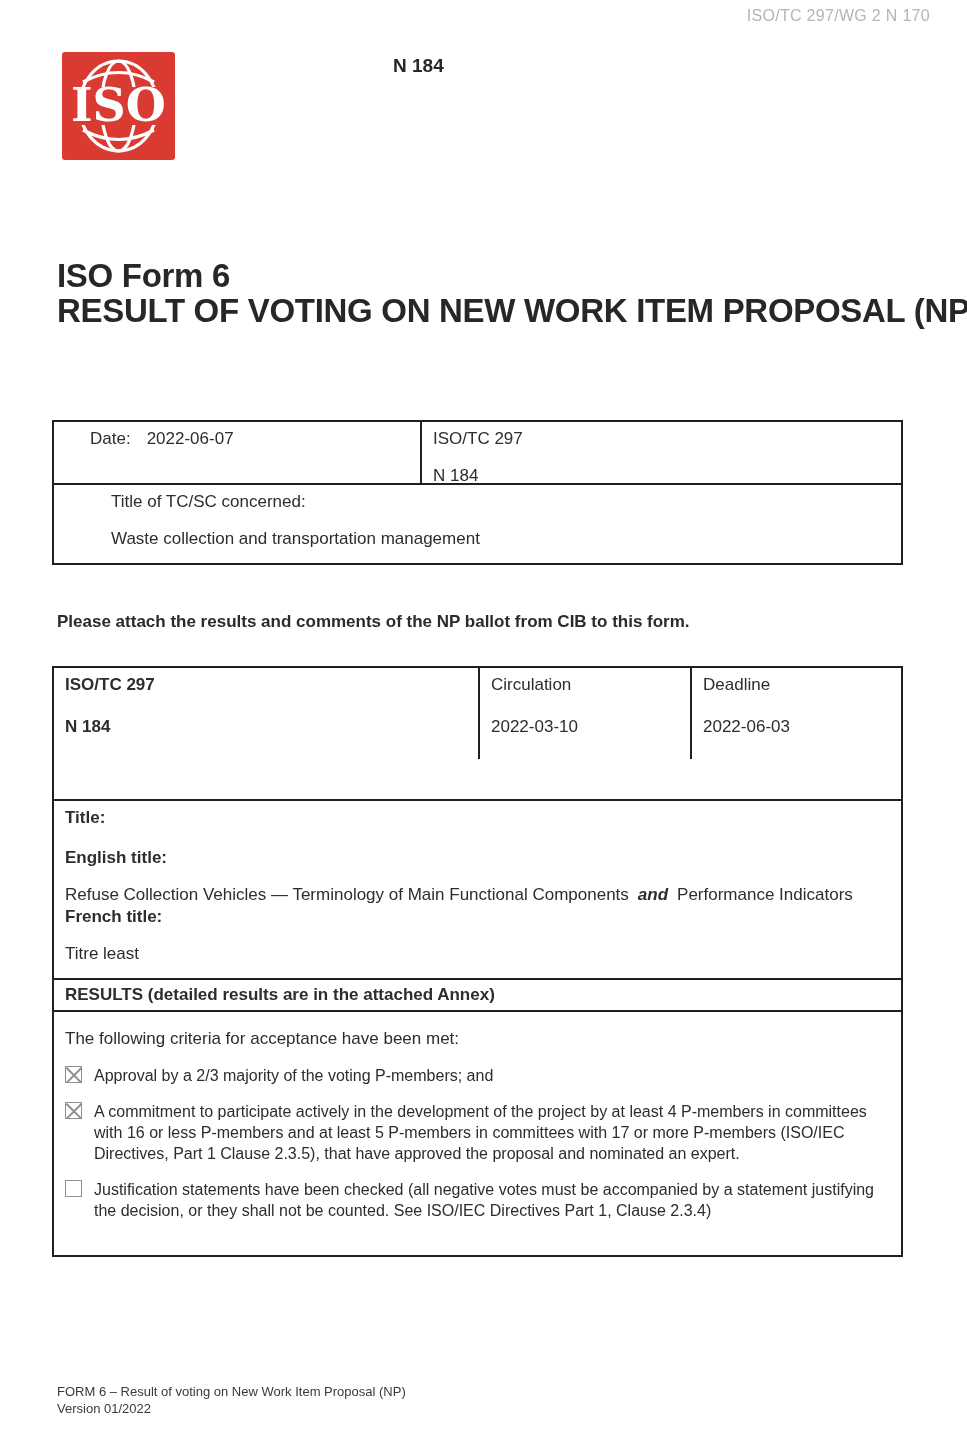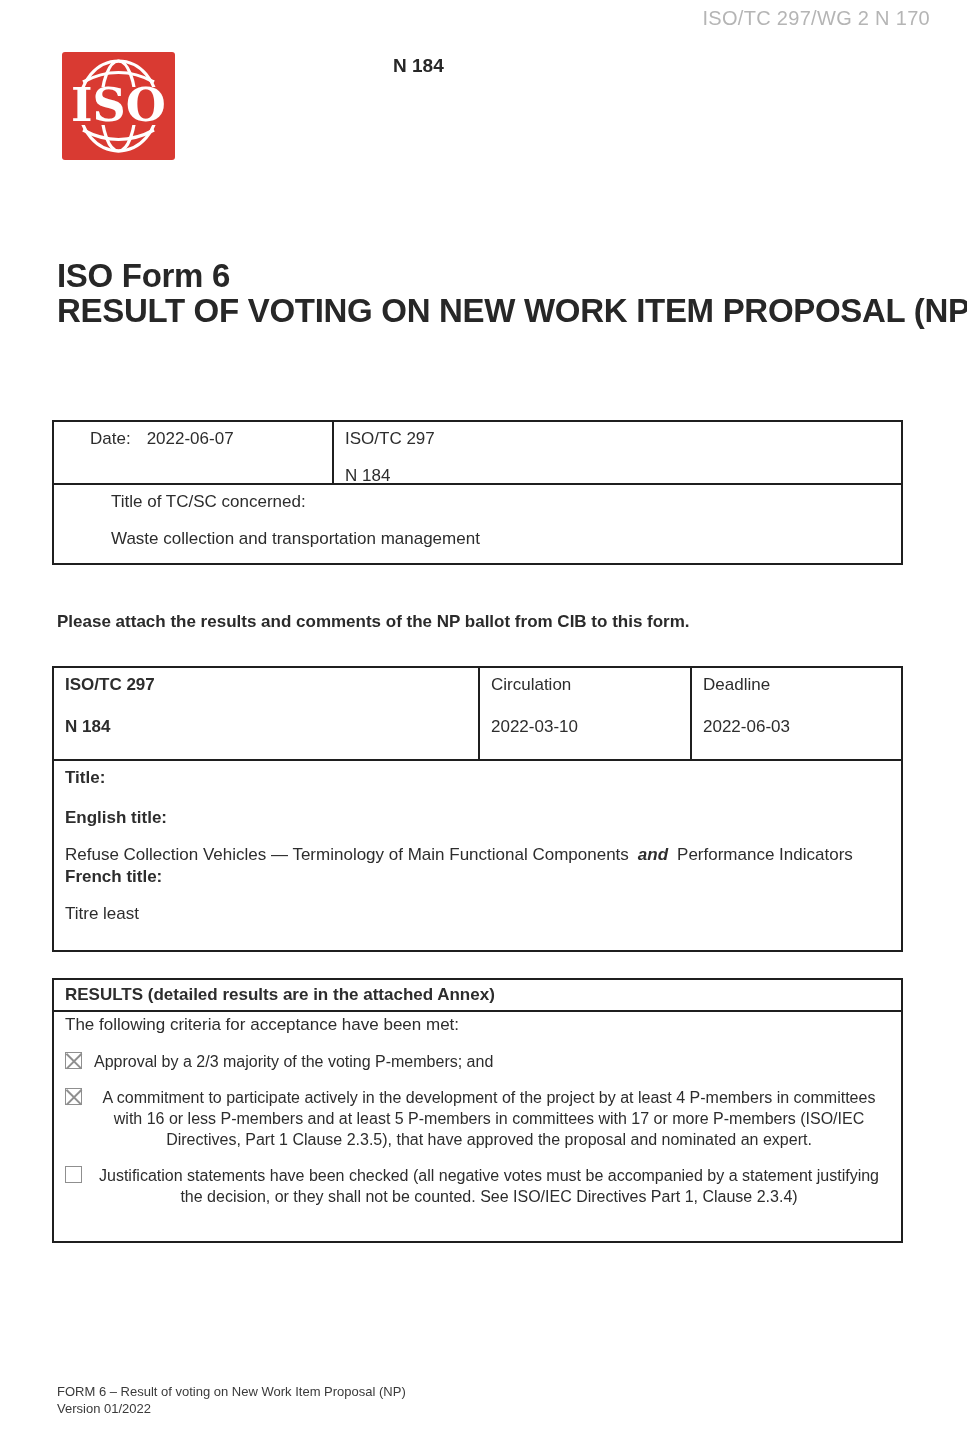--- a/index.html
+++ b/index.html
@@ -9,21 +9,21 @@
     color:#2d2d2d;
     width:967px; height:1450px;
     position:relative;
     overflow:hidden;
   }
   .page { position:absolute; inset:0; background:#ffffff; }
 
   
   .doc-ref {
     position:absolute; top:7px; right:37px;
-    font-size:20px; color:#b5b5b5; letter-spacing:0.3px;
+    font-size:16px; color:#b5b5b5; letter-spacing:0.3px;
   }
   .logo {
     position:absolute; left:62px; top:52px;
     width:131px; height:108px;
   }
   .n-number-top {
     position:absolute; left:393px; top:55px;
     font-size:19px; font-weight:700; color:#272727;
   }
 
@@ -45,45 +45,45 @@
   .tbl .cell { padding:6px 11px; }
   .tbl .cell + .cell { border-left:2px solid #1f1f1f; }
   .tbl p { line-height:22px; }
   .bold { font-weight:700; }
   .mt15 { margin-top:15px; }
   .mt18 { margin-top:18px; }
   .mt20 { margin-top:20px; }
 
   .info-table { top:420px; }
   .info-table .row1 { height:61px; }
-  .info-table .row1 .cell-date { width:278px; flex:0 0 auto;padding-left:36px; }
+  .info-table .row1 .cell-date { width:366px; flex:0 0 auto;padding-left:36px; }
   .info-table .row1 .cell-committee { flex:1; }
   .info-table .row2 { height:80px;padding-left:46px; }
 
   .date-value { margin-left:16px; }
 
   .attach-note {
     position:absolute; left:57px; top:612px;
     font-size:17px; font-weight:600; color:#2b2b2b;
   }
 
   .ballot-table { top:666px; }
   .ballot-table .row1 { height:91px; }
   .ballot-table .row1 .c1 { width:424px; flex:0 0 auto; }
   .ballot-table .row1 .c2 { width:212px; flex:0 0 auto; }
   .ballot-table .row1 .c3 { flex:1; }
-  .ballot-table .row2 { min-height:191px; }
+  .ballot-table .row2 { min-height:191px;margin-top:40px; }
   .ballot-table .row2 .cell { width:100%; padding-bottom:14px; }
   .and-word { font-weight:600; margin:0 9px;font-style:italic; }
 
   .results-table { top:978px; }
   .results-table .header-row { padding:4px 11px; font-weight:700; line-height:22px; }
-  .results-table .body { display:block; padding:2px 11px 34px 11px; }
-
-  .criterion { display:flex; align-items:flex-start; margin-top:15px;text-align:center; }
+  .results-table .body { display:block; padding:16px 11px 34px 11px; }
+
+  .criterion { display:flex; align-items:flex-start; margin-top:15px; }
   .criterion-text { font-size:16px; line-height:21px; max-width:790px; }
   .checkbox {
     flex:0 0 auto;
     width:17px; height:17px;
     border:1.5px solid #8f8f8f;
     position:relative;
     margin:1px 12px 0 0;
     background:#fff;
     cursor:default;
   }

